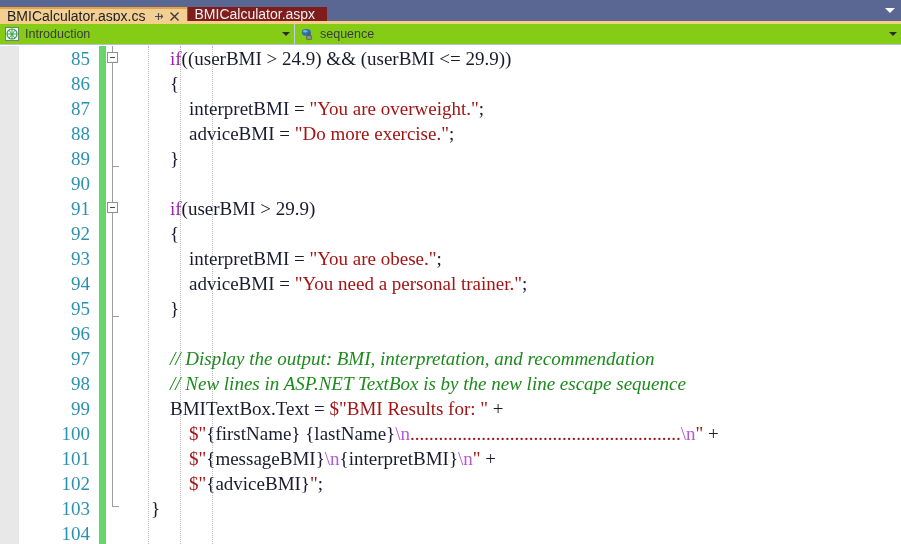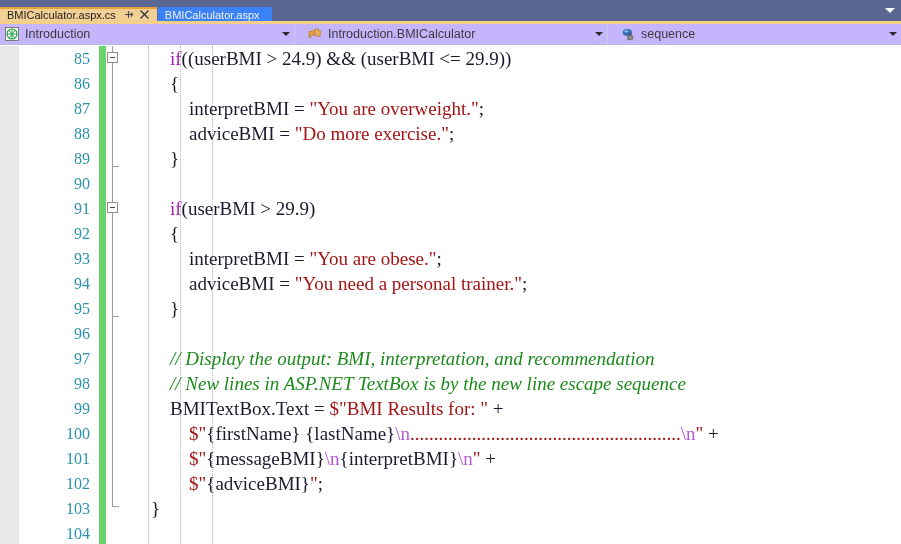--- a/index.html
+++ b/index.html
@@ -11,35 +11,35 @@
   }
   #app{position:relative;width:901px;height:544px;}
 
   
   .tabstrip{
     position:absolute;left:0;top:0;width:901px;height:21px;
     background:#5a6793;
     display:flex;align-items:flex-end;
   }
   .tab{
-    height:14px;display:flex;align-items:flex-end;
-    font-size:11px;line-height:1;
+    height:14px;display:flex;align-items:center;
+    font-size:14px;line-height:1;
     padding:0 6px 0 7px;
     box-sizing:border-box;
     white-space:nowrap;
     cursor:default;
   }
   .tab.active{
     background:#f2cf95;
     color:#1e1e1e;
     border-top:2px solid #e8a33d;
     padding-top:2px;
   }
   .tab.inactive{
-    background:#3b82f6;
+    background:#7f1d1d;
     color:#f0f0f0;
     margin-left:1px;
   }
   .tab .tlabel{padding-right:6px;}
   .pin-ico{
     width:13px;height:13px;position:relative;margin-right:3px;flex:0 0 auto;
   }
   .pin-ico svg{display:block;}
   .close-ico{width:13px;height:13px;flex:0 0 auto;}
   .close-ico svg{display:block;}
@@ -54,25 +54,24 @@
   }
   .tri-down.dark{border-top-color:#2b2b2b;border-left-width:4px;border-right-width:4px;border-top-width:4px;}
 
   .gold-rule{
     position:absolute;left:0;top:21px;width:901px;height:3px;background:#f6cf86;
   }
 
   
   .navbar{
     position:absolute;left:0;top:24px;width:901px;height:21px;
-    background:#c4b5fd;
+    background:#84cc16;
     display:flex;align-items:stretch;
     border-bottom:1px solid #b4c0dc;
     box-sizing:border-box;
-    gap:8px;
   }
   .navcombo{
     display:flex;align-items:center;height:20px;
     border-right:1px solid #c3cde4;
     box-sizing:border-box;
     font-size:12.5px;color:#2b2b2b;
     cursor:default;
   }
   .navcombo.c1{width:295px;}
   .navcombo.c2{width:305px;}
@@ -93,21 +92,21 @@
   .codewrap{
     position:absolute;left:0;top:0;width:901px;height:498px;
     font-family:"Liberation Serif","DejaVu Serif",serif;
     font-size:19px;
     line-height:25px;
     white-space:pre;
   }
   .line{position:relative;height:25px;}
   .lnum{
     position:absolute;left:0;top:0;width:90px;text-align:right;
-    color:#2b91af;font-size:16px;
+    color:#2b91af;font-size:19px;
     font-family:"Liberation Serif","DejaVu Serif",serif;
   }
   .code{position:absolute;left:132px;top:0;}
 
   
   .guides{position:absolute;left:0;top:0;width:901px;height:498px;pointer-events:none;}
   .guide{position:absolute;top:0;width:0;height:498px;border-left:1px dotted #b8b8b8;}
 
   
   .outline-line{
@@ -174,32 +173,20 @@
           <circle cx="7" cy="7" r="5" fill="#ffffff" stroke="#1f9d3d" stroke-width="1.1"></circle>
           <path d="M2 7 H12 M7 2 V12 M4 3.4 C6 5 8 9 4 10.6 M10 3.4 C8 5 6 9 10 10.6" stroke="#1f9d3d" stroke-width="0.9" fill="none"></path>
         </svg>
       </span>
       <span class="nvtext">Introduction</span>
       <span class="nvarrow">
         <span class="tri-down dark"></span>
       </span>
     </div>
 
-    <div class="navcombo c2">
-      <span class="nvico">
-        <svg width="14" height="14" viewBox="0 0 14 14">
-          <path d="M1 4.5 h3.2 a1.3 1.3 0 1 1 1.8 1.3 v2.4 h-2.6 a1.2 1.2 0 1 0 0 2 H1 z" fill="#e8a33d" stroke="#b9791f" stroke-width="0.7"></path>
-          <path d="M7 2 h3.4 v2.6 a1.2 1.2 0 1 1 1.8 1.1 v3.6 h-3.3 a1.2 1.2 0 1 0 -1.9 0 V2 z" fill="#f0b35a" stroke="#b9791f" stroke-width="0.7"></path>
-        </svg>
-      </span>
-      <span class="nvtext">Introduction.BMICalculator</span>
-      <span class="nvarrow">
-        <span class="tri-down dark"></span>
-      </span>
-    </div>
 
     <div class="navcombo c3">
       <span class="nvico">
         <svg width="14" height="14" viewBox="0 0 14 14">
           <ellipse cx="6.4" cy="5.4" rx="4.6" ry="3.4" fill="#2f6fb5"></ellipse>
           <ellipse cx="5.2" cy="4.3" rx="2" ry="1.3" fill="#7fb3e0"></ellipse>
           <rect x="6.6" y="8.6" width="5" height="4" rx="0.6" fill="#8d8d8d" stroke="#4a4a4a" stroke-width="0.6"></rect>
           <path d="M7.9 8.7 v-1 a1.2 1.2 0 0 1 2.4 0 v1" stroke="#4a4a4a" stroke-width="0.8" fill="none"></path>
         </svg>
       </span>

